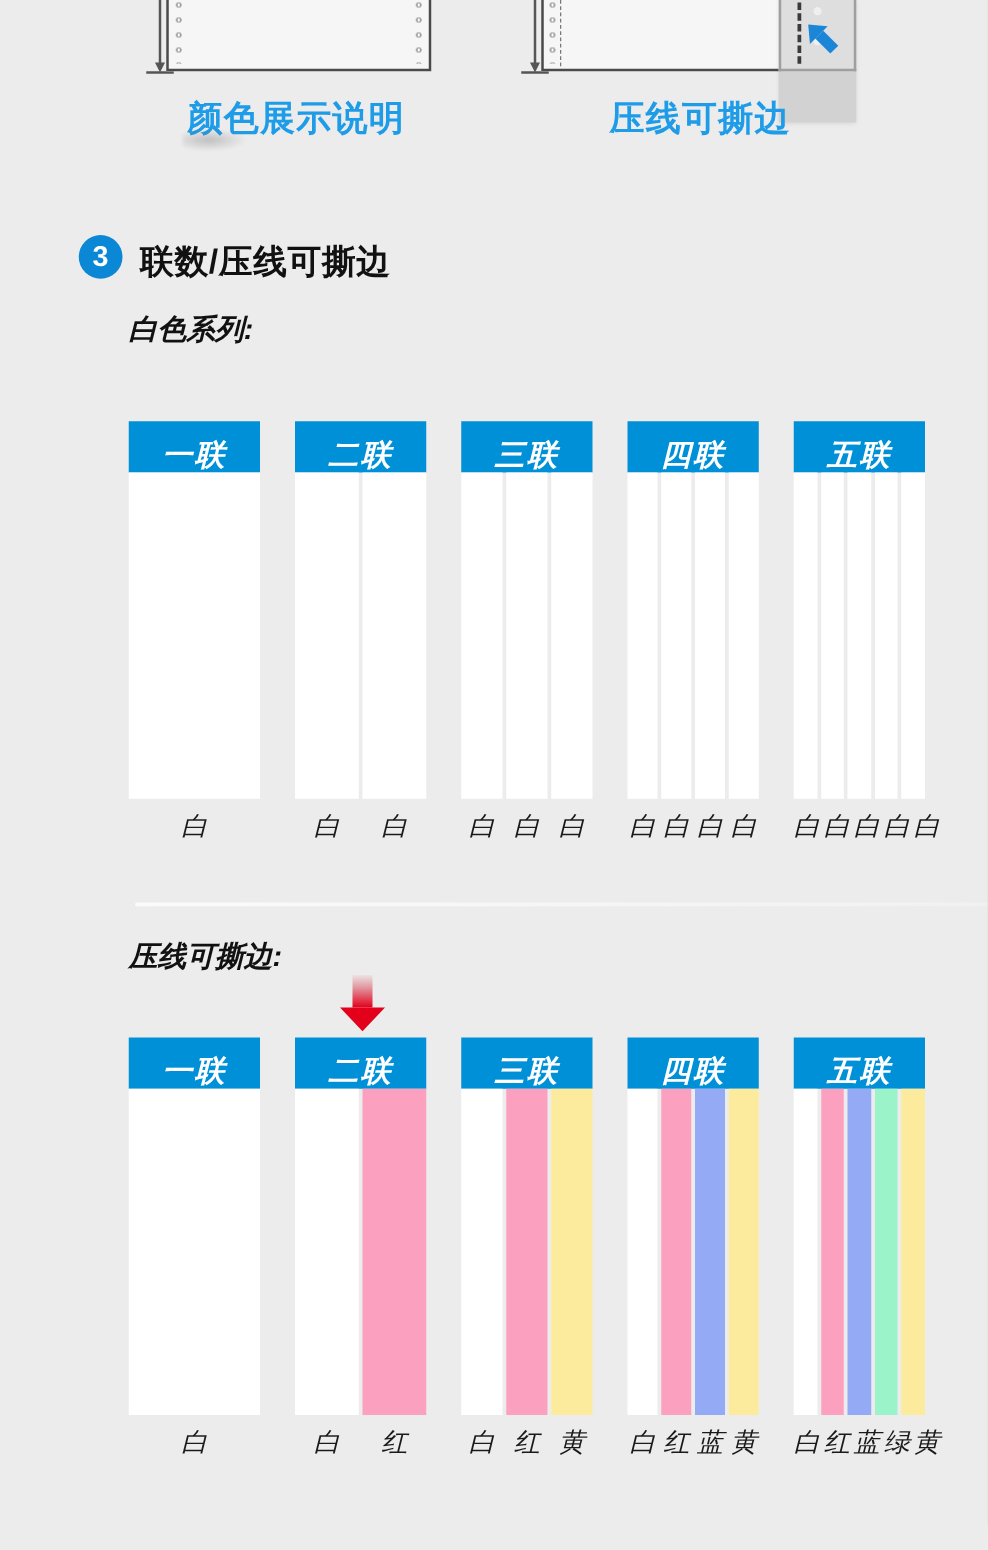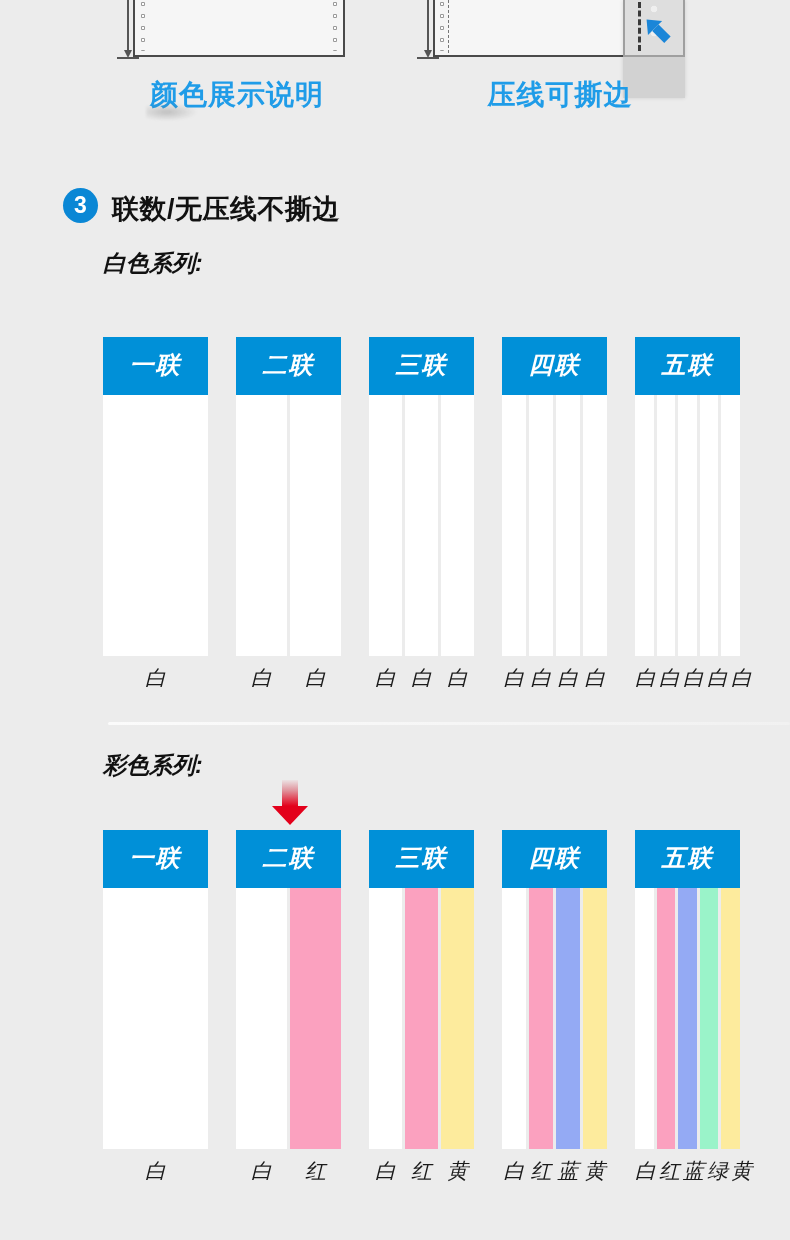--- a/index.html
+++ b/index.html
@@ -94,21 +94,21 @@
   }
   
   .series{position:absolute;left:103px;width:640px;font-style:italic;}
   .series-heading{
     position:absolute;left:0;top:0;
     font-size:23px;font-weight:700;color:#111;
   }
   .groups{position:absolute;left:0;display:flex;gap:28px;}
   .group{width:105px;flex:0 0 105px;}
   .group-header{
-    height:58px;line-height:55px;
+    height:41px;line-height:55px;
     background:var(--header-blue);
     color:#fff;font-size:24px;font-weight:700;
     text-align:center;letter-spacing:2px;
   }
   .strip-row{display:flex;gap:3px;height:261px;}
   .strip{flex:1 1 0;}
   .label-row{display:flex;gap:3px;margin-top:8px;}
   .strip-label{
     flex:1 1 0;text-align:center;
     font-size:21px;color:#1a1a1a;
@@ -163,21 +163,21 @@
   <div class="blue-arrow">
     <div class="head"></div>
       <div class="shaft"></div>
   </div>
 
   <div class="caption" style="left:77px;">颜色展示说明</div>
   <div class="caption" style="left:400px;font-family:Liberation Mono, monospace;">压线可撕边</div>
   <div class="smudge"></div>
 
   <div class="badge">3</div>
-  <div class="sec-title">联数/无压线不撕边</div>
+  <div class="sec-title">联数/压线可撕边</div>
 
   <div class="series" style="top:248px;height:450px;">
     <div class="series-heading">白色系列:</div>
     <div class="groups" style="top:89px;">
   <div class="group">
     <div class="group-header">一联</div>
     <div class="strip-row">
             <div class="strip" style="background: rgb(255, 255, 255);"></div>
           </div>
     <div class="label-row">
@@ -243,21 +243,21 @@
             <div class="strip-label">白</div>
             <div class="strip-label">白</div>
           </div>
   </div>
 </div>
   </div>
 
   <div class="divider"></div>
 
   <div class="series" style="top:750px;height:450px;">
-    <div class="series-heading">彩色系列:</div>
+    <div class="series-heading">压线可撕边:</div>
     <div class="red-arrow" style="left:169px;top:30px;">
       <div class="shaft"></div>
         <div class="head"></div>
     </div>
     <div class="groups" style="top:80px;">
   <div class="group">
     <div class="group-header">一联</div>
     <div class="strip-row">
             <div class="strip" style="background: rgb(255, 255, 255);"></div>
           </div>

